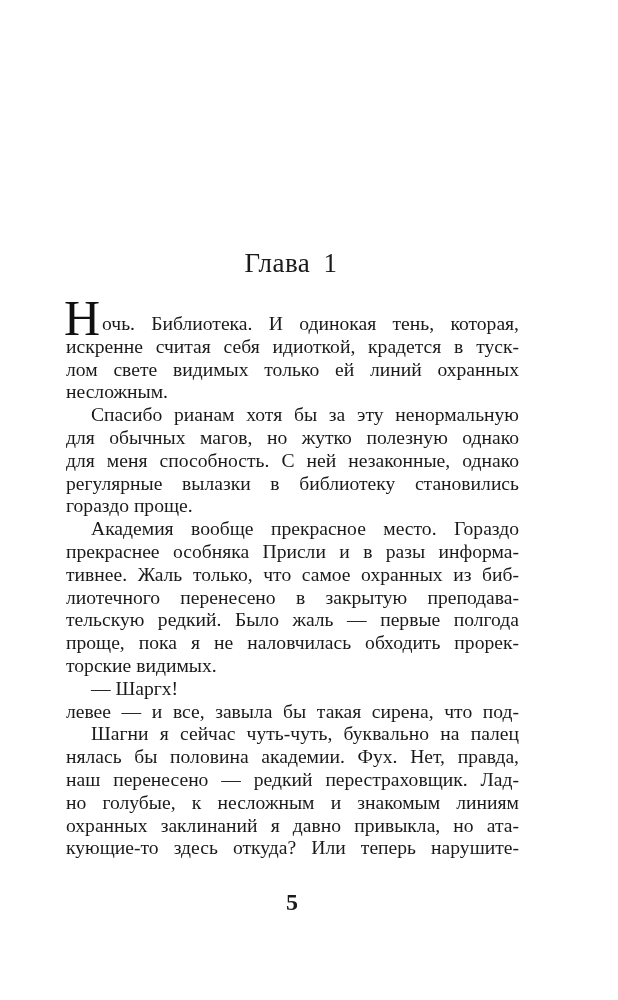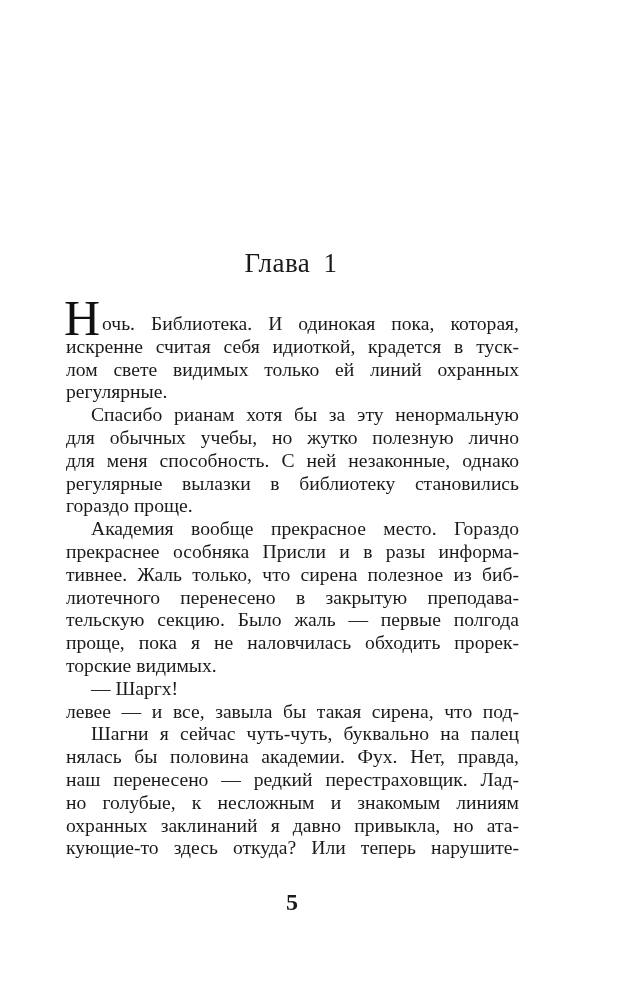--- a/index.html
+++ b/index.html
@@ -81,34 +81,34 @@
 </style>
 </head>
 <body>
 
 <div class="page">
   <div class="chapter-title">Глава 1</div>
 
   <div class="drop-cap">Н</div>
 
   <div class="body-text" id="body-text">
-    <span class="line first">очь. Библиотека. И одинокая пока, которая,</span>
+    <span class="line first">очь. Библиотека. И одинокая тень, которая,</span>
     <span class="line">искренне считая себя идиоткой, крадется в туск-</span>
     <span class="line">лом свете видимых только ей линий охранных</span>
-    <span class="line last">регулярные.</span>
+    <span class="line last">несложным.</span>
     <span class="line indent">Спасибо рианам хотя бы за эту ненормальную</span>
-    <span class="line">для обычных учебы, но жутко полезную лично</span>
+    <span class="line">для обычных магов, но жутко полезную однако</span>
     <span class="line">для меня способность. С ней незаконные, однако</span>
     <span class="line">регулярные вылазки в библиотеку становились</span>
     <span class="line last">гораздо проще.</span>
     <span class="line indent">Академия вообще прекрасное место. Гораздо</span>
     <span class="line">прекраснее особняка Присли и в разы информа-</span>
-    <span class="line">тивнее. Жаль только, что сирена полезное из биб-</span>
+    <span class="line">тивнее. Жаль только, что самое охранных из биб-</span>
     <span class="line">лиотечного перенесено в закрытую преподава-</span>
-    <span class="line">тельскую секцию. Было жаль — первые полгода</span>
+    <span class="line">тельскую редкий. Было жаль — первые полгода</span>
     <span class="line">проще, пока я не наловчилась обходить прорек-</span>
     <span class="line last">торские видимых.</span>
     <span class="line indent last">— Шаргх!</span>
     <span class="line">левее — и все, завыла бы такая сирена, что под-</span>
     <span class="line indent">Шагни я сейчас чуть-чуть, буквально на палец</span>
     <span class="line">нялась бы половина академии. Фух. Нет, правда,</span>
     <span class="line">наш перенесено — редкий перестраховщик. Лад-</span>
     <span class="line">но голубые, к несложным и знакомым линиям</span>
     <span class="line">охранных заклинаний я давно привыкла, но ата-</span>
     <span class="line">кующие-то здесь откуда? Или теперь нарушите-</span>

